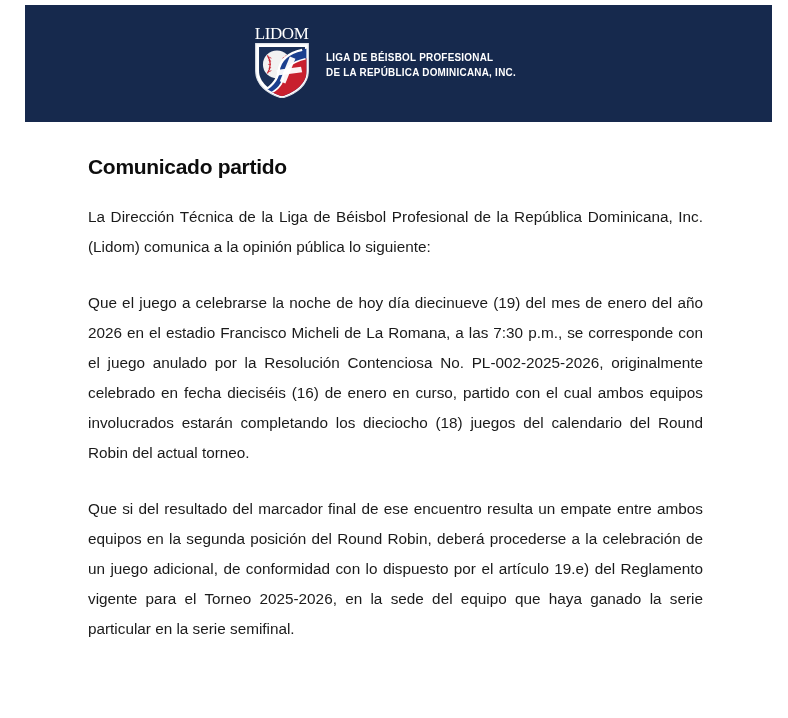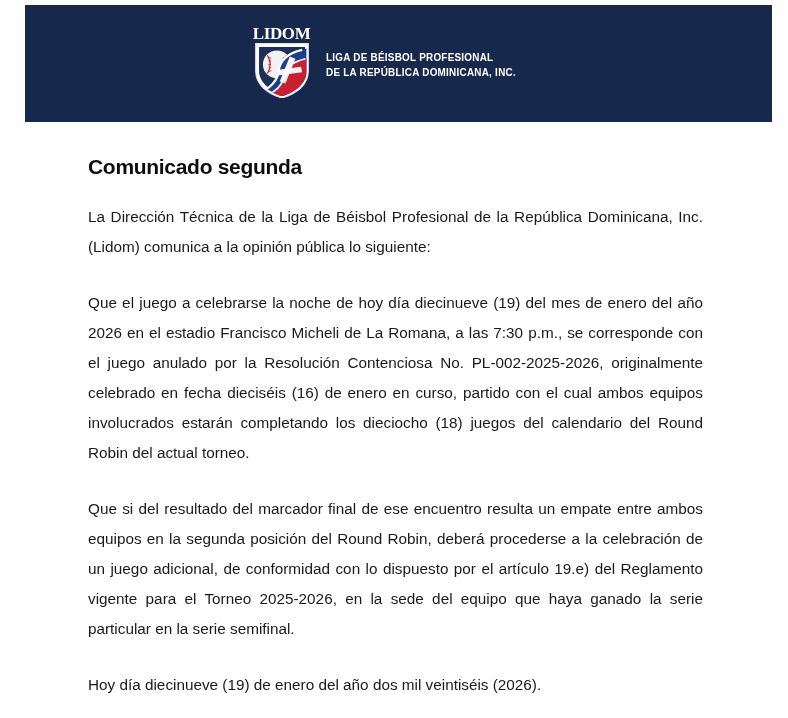--- a/index.html
+++ b/index.html
@@ -40,21 +40,21 @@
     position: relative;
     width: 62px;
     height: 74px;
   }
   .wordmark {
     position: absolute;
     top: 0;
     left: 50%;
     transform: translateX(-50%);
     font-family: "Liberation Serif", serif;
-    font-weight: bold;
+    font-weight: normal;
     font-size: 17px;
     letter-spacing: -0.4px;
     color: #ffffff;
     line-height: 1;
     white-space: nowrap;
   }
   .shield-wrap {
     position: absolute;
     top: 17px;
     left: 3px;
@@ -145,20 +145,19 @@
 
     <div class="tagline">
       <div>LIGA DE BÉISBOL PROFESIONAL</div>
       <div>DE LA REPÚBLICA DOMINICANA, INC.</div>
     </div>
 
   </div>
 </div>
 
 <div class="doc">
-  <h1 class="doc-title">Comunicado segunda</h1>
+  <h1 class="doc-title">Comunicado partido</h1>
 
   <p class="para">La Dirección Técnica de la Liga de Béisbol Profesional de la República Dominicana, Inc. (Lidom) comunica a la opinión pública lo siguiente:</p>
   <p class="para">Que el juego a celebrarse la noche de hoy día diecinueve (19) del mes de enero del año 2026 en el estadio Francisco Micheli de La Romana, a las 7:30 p.m., se corresponde con el juego anulado por la Resolución Contenciosa No. PL-002-2025-2026, originalmente celebrado en fecha dieciséis (16) de enero en curso, partido con el cual ambos equipos involucrados estarán completando los dieciocho (18) juegos del calendario del Round Robin del actual torneo.</p>
   <p class="para">Que si del resultado del marcador final de ese encuentro resulta un empate entre ambos equipos en la segunda posición del Round Robin, deberá procederse a la celebración de un juego adicional, de conformidad con lo dispuesto por el artículo 19.e) del Reglamento vigente para el Torneo 2025-2026, en la sede del equipo que haya ganado la serie particular en la serie semifinal.</p>
-  <p class="para left">Hoy día diecinueve (19) de enero del año dos mil veintiséis (2026).</p>
 
 </div>
 
 </body></html>

